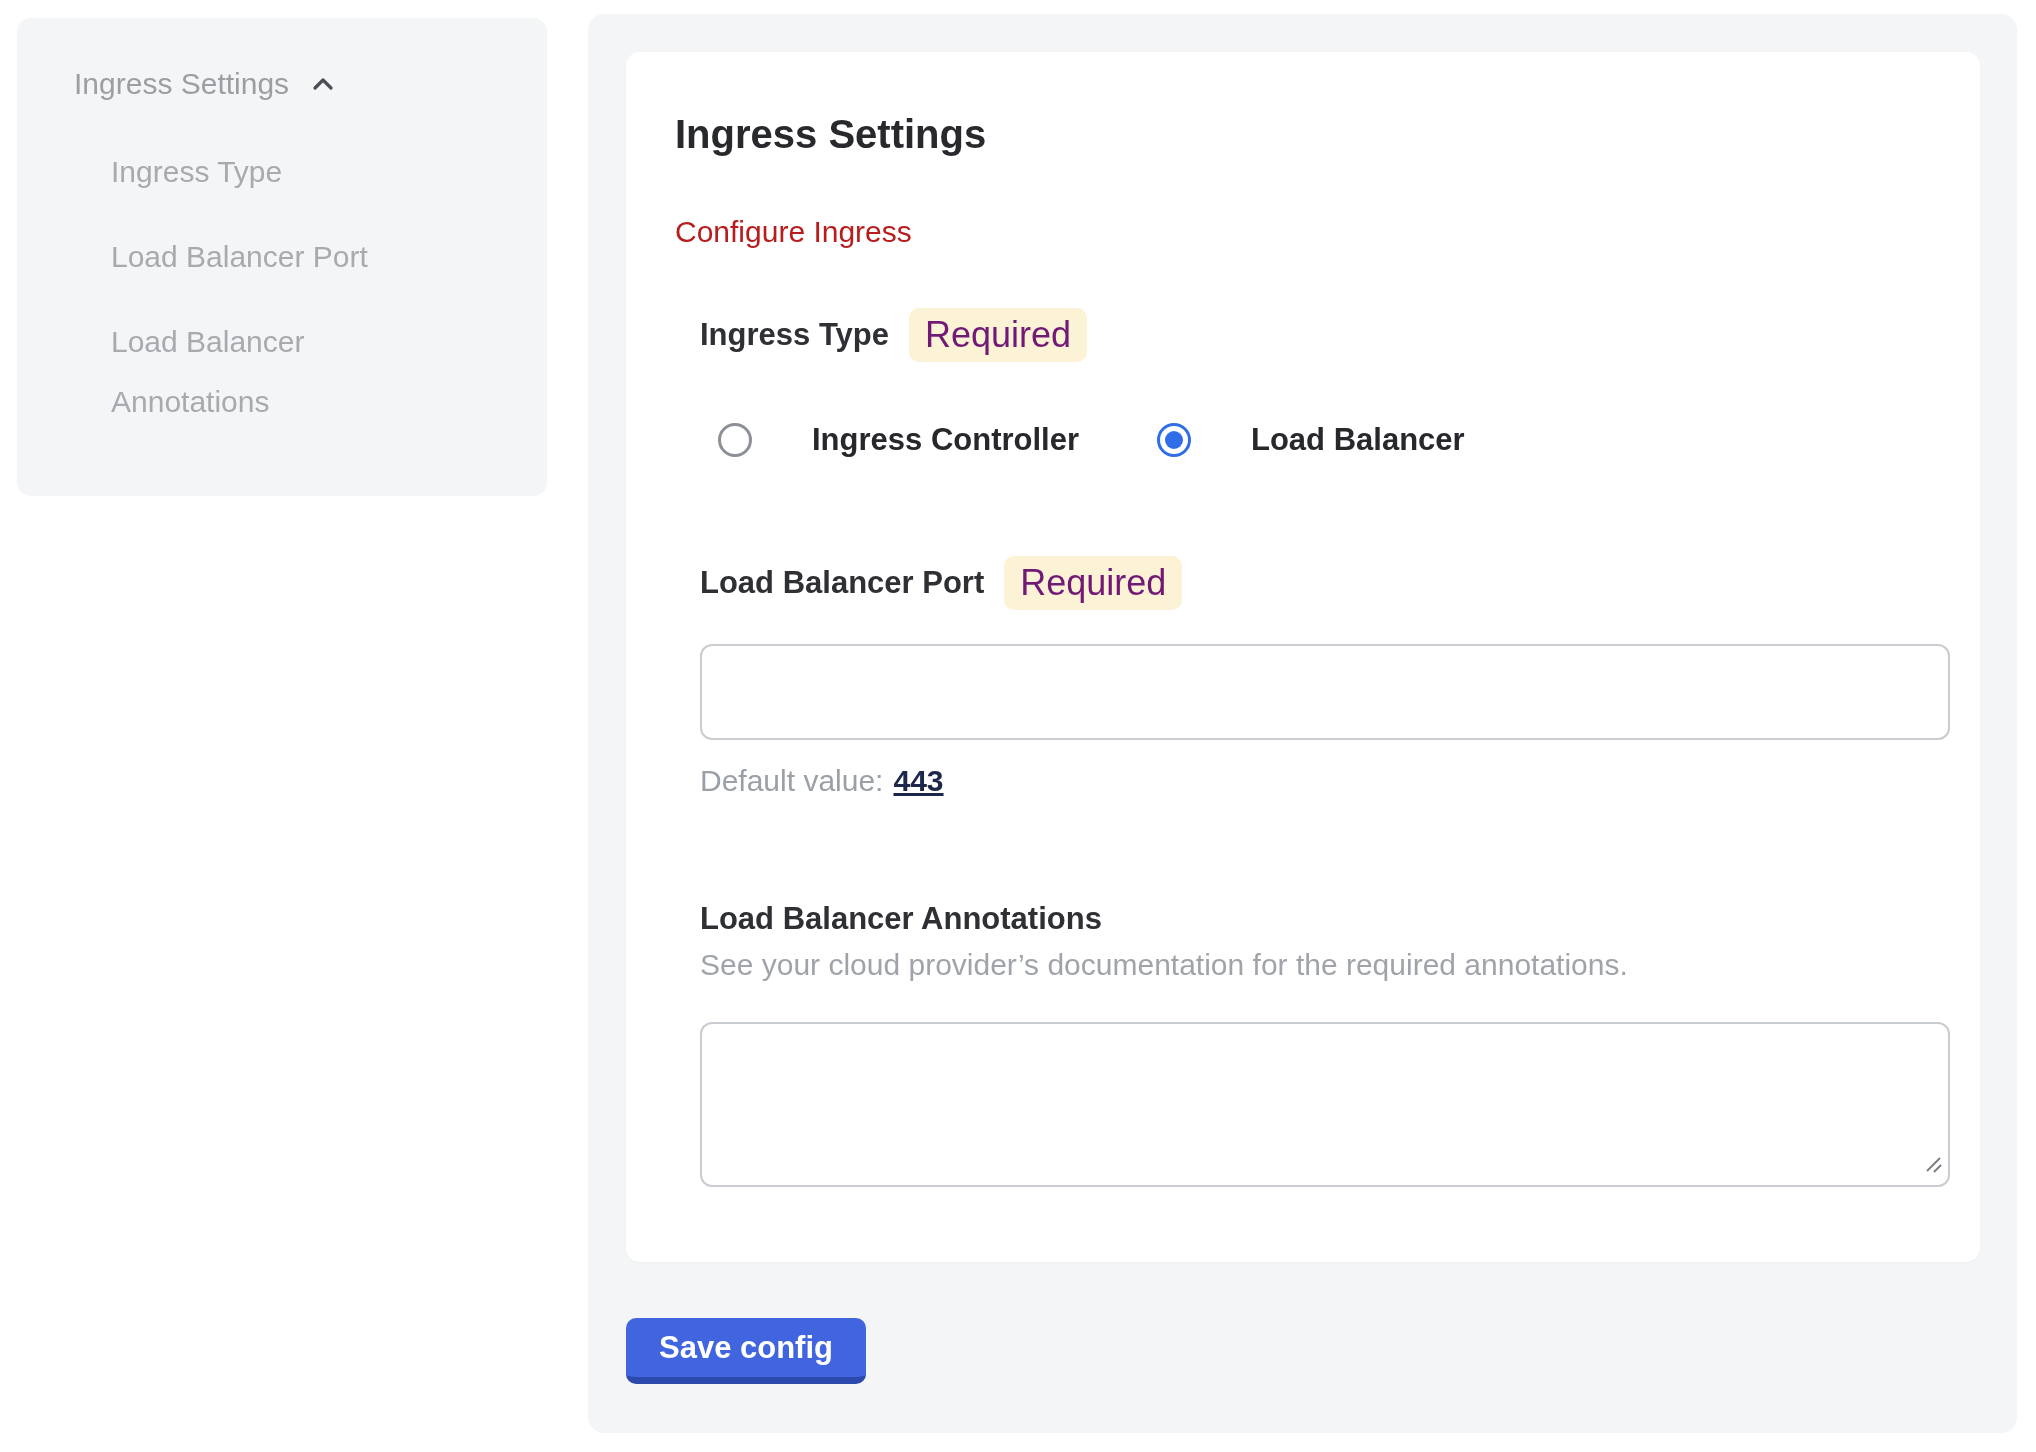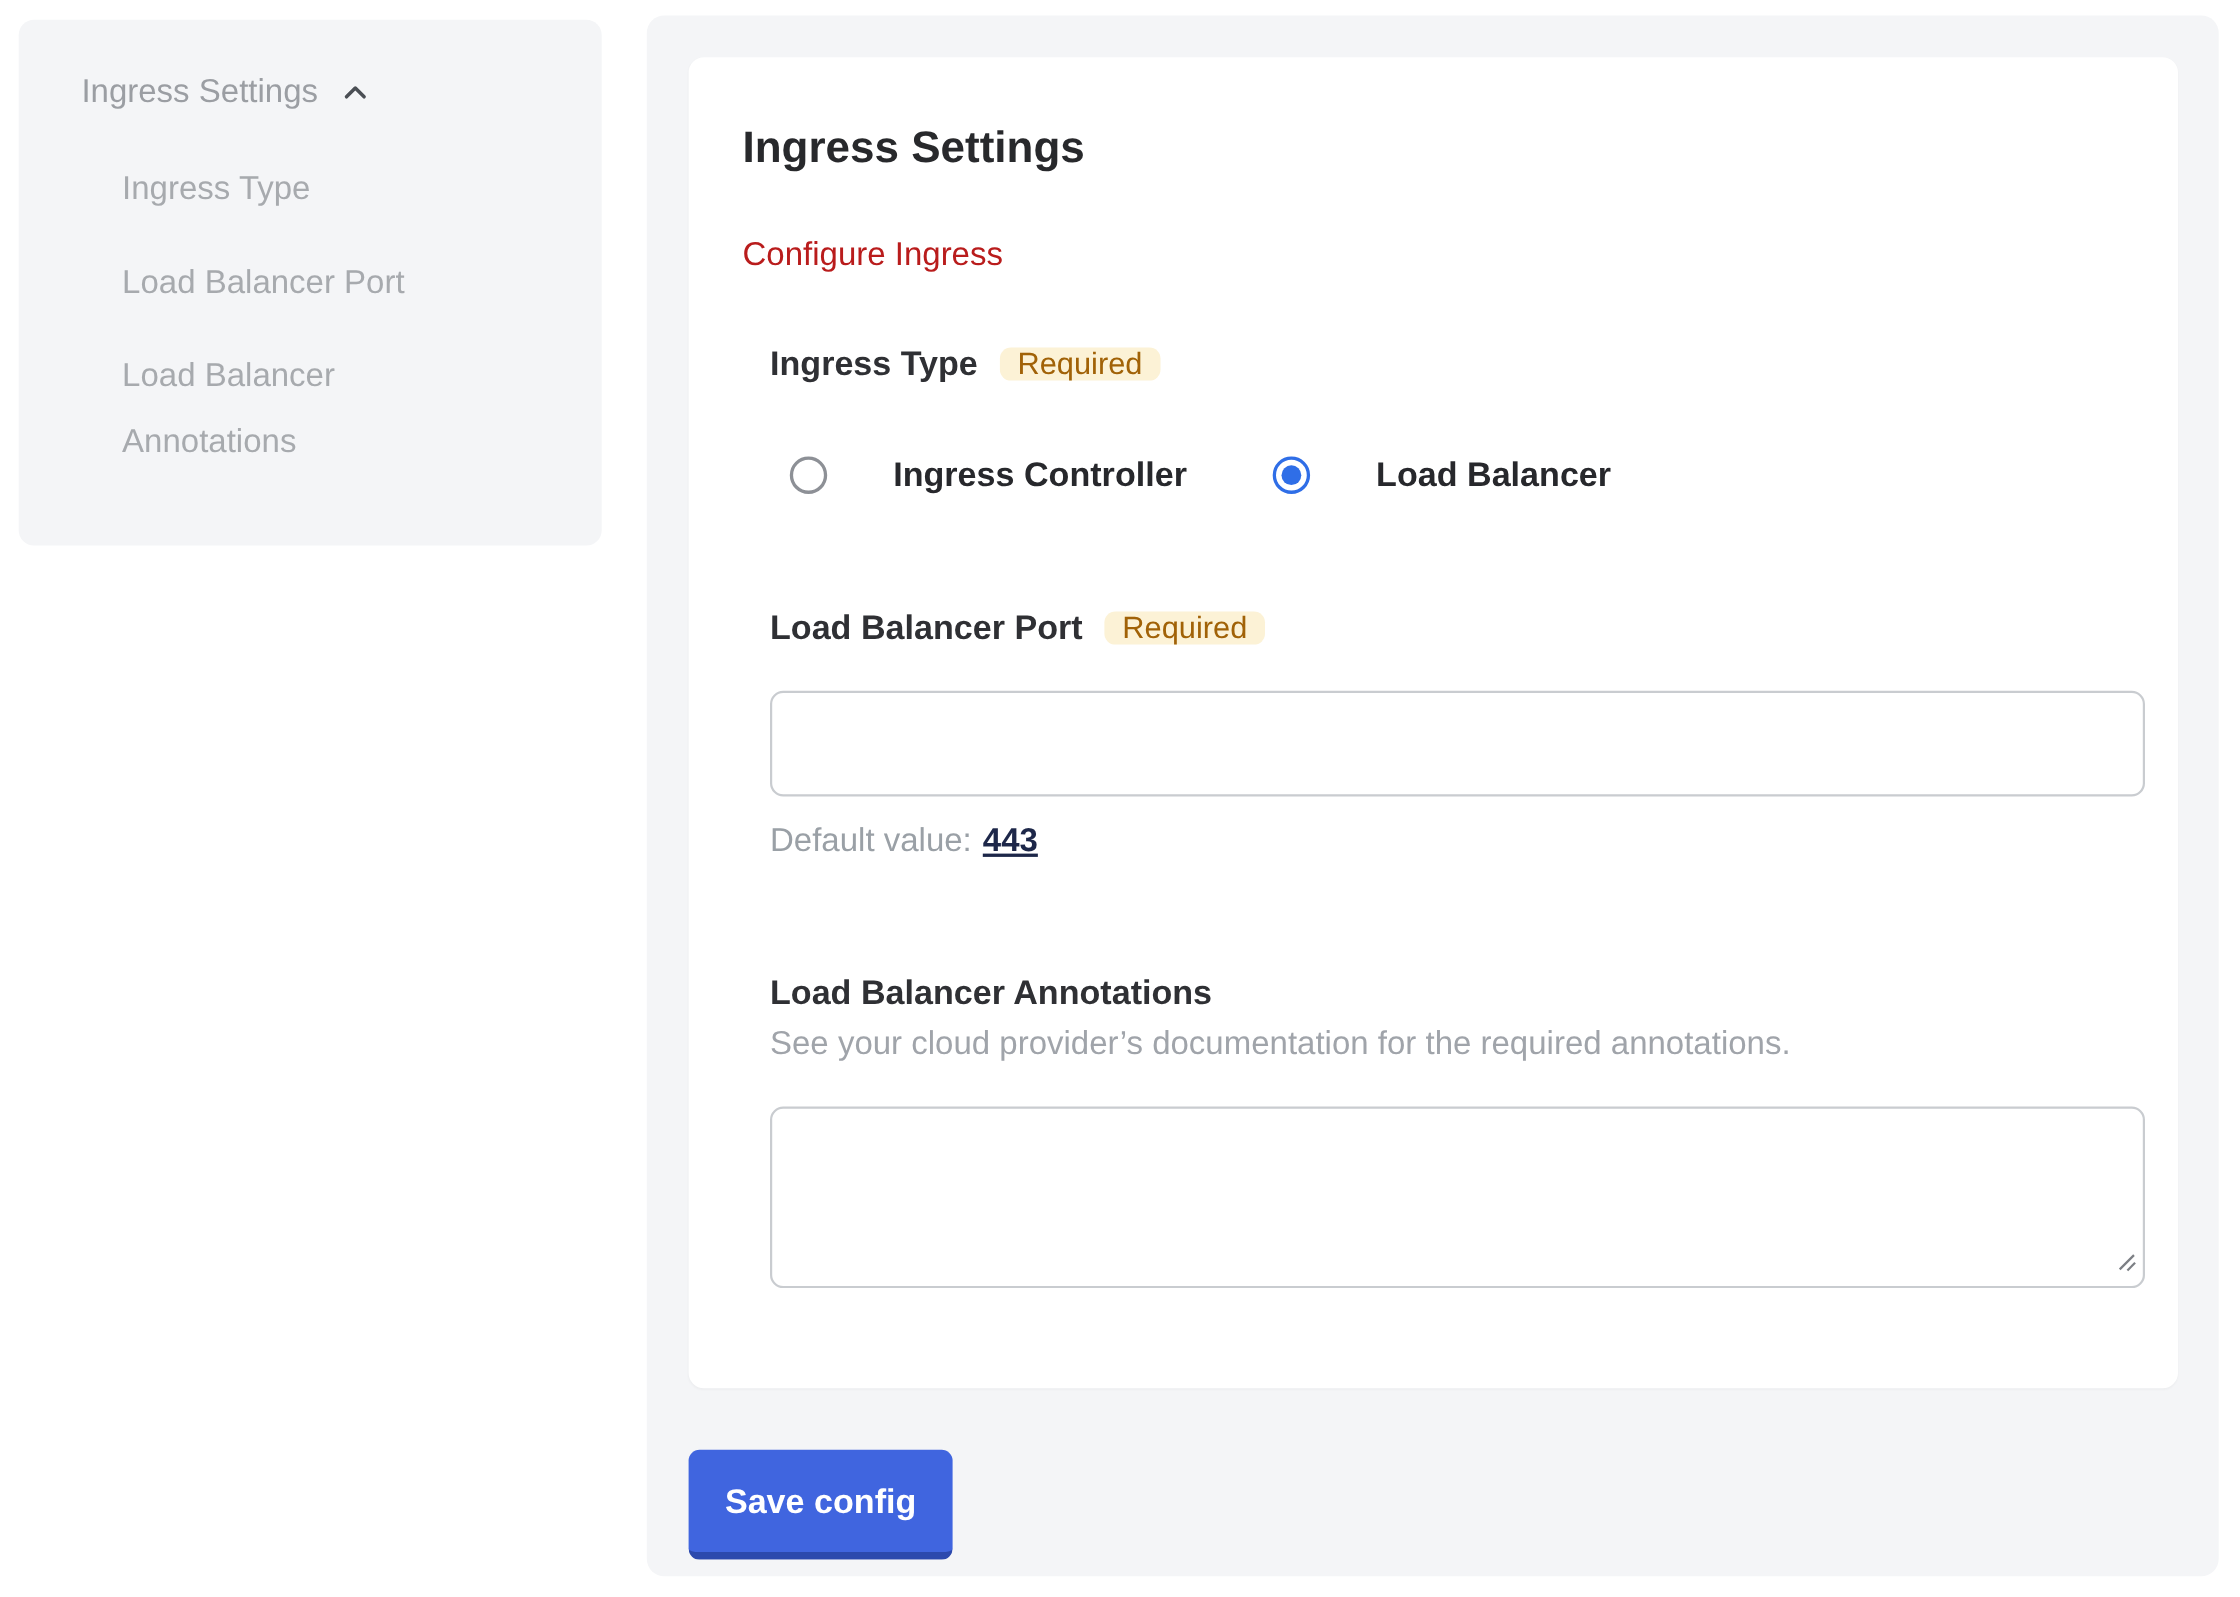--- a/index.html
+++ b/index.html
@@ -72,24 +72,24 @@
 
   .field { margin-left: 25px; }
   .field-header { display: flex; align-items: center; }
   .field-label {
     font-size: 31px; font-weight: 600;
     color: #2f3034; line-height: 46px;
   }
   .badge {
     margin-left: 20px;
     background: #fcf2d6;
-    color: #a16207;
-    font-size: 28px;
+    color: #701a75;
+    font-size: 36px;
     line-height: 28px;
-    padding: 1px 16px;
+    padding: 13px 16px;
     border-radius: 10px;
   }
   .field-desc {
     font-size: 30px; color: #a0a4aa;
     line-height: 38px;
     margin-top: 4px;
   }
 
   
   .radio-row {
@@ -166,21 +166,21 @@
   }
   .resize-grip {
     position: absolute;
     right: 7px; bottom: 9px;
     pointer-events: none;
   }
 
   .save-button {
     position: absolute;
     left: 38px; top: 1304px;
-    width: 240px; height: 100px;
+    width: 240px; height: 66px;
     background: #4065df;
     border: none;
     border-bottom: 7px solid #2c49ad;
     border-radius: 10px;
     color: #ffffff;
     font-size: 31px; font-weight: 700;
     font-family: "Liberation Sans", "DejaVu Sans", sans-serif;
     cursor: pointer;
   }
 </style>

